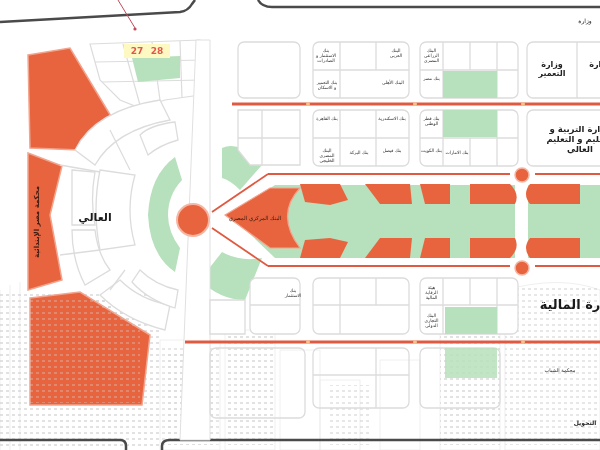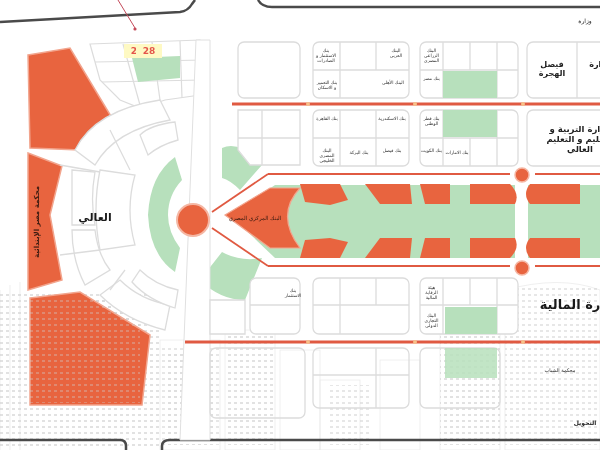--- a/index.html
+++ b/index.html
@@ -186,27 +186,27 @@
     <line x1="313" y1="375" x2="409" y2="375"></line>
     <line x1="376" y1="348" x2="376" y2="408"></line>
     <rect x="420" y="348" width="80" height="60" rx="6"></rect>
     <rect x="210" y="348" width="95" height="70" rx="6"></rect>
   </g>
   <rect x="445" y="348" width="52" height="30" fill="#b7e0bc" opacity="0.85"></rect>
 </svg>
 
 
 <div class="plot-num" style="left:124px;">27</div>
-<div class="plot-num" style="left:136px;">28</div>
+<div class="plot-num" style="left:144px;">28</div>
 
 
 <div class="lbl lbl-big" style="left:60px;top:212px;width:70px;font-size:11px;">العالي</div>
 <div class="lbl lbl-med" style="left:-18px;top:218px;width:110px;transform:rotate(-90deg);color:#3a1a10;font-size:7px;">محكمة مصر الإبتدائية</div>
 <div class="lbl" style="left:225px;top:215px;width:60px;font-size:5.5px;white-space:normal;color:#3a1a10;">البنك المركزي المصري</div>
-<div class="lbl lbl-med" style="left:532px;top:60px;width:40px;white-space:normal;font-size:8px;">فيصل الهجرة</div>
+<div class="lbl lbl-med" style="left:532px;top:60px;width:40px;white-space:normal;font-size:8px;">وزارة التعمير</div>
 <div class="lbl lbl-med" style="left:580px;top:60px;width:40px;font-size:8px;">وزارة</div>
 <div class="lbl lbl-med" style="left:540px;top:125px;width:80px;white-space:normal;font-size:8.5px;">وزارة التربية و التعليم و التعليم العالي</div>
 <div class="lbl lbl-big" style="left:530px;top:298px;width:100px;font-size:13px;">وزارة المالية</div>
 <div class="lbl" style="left:540px;top:368px;width:40px;font-size:5px;white-space:normal;">محكمة الشباب</div>
 <div class="lbl" style="left:565px;top:420px;width:40px;font-size:6px;font-weight:bold;">التحويل</div>
 <div class="lbl" style="left:565px;top:18px;width:40px;font-size:6px;">وزارة</div>
 
 
 <div class="lbl lbl-sm" style="left:315px;top:48px;width:22px;white-space:normal;">بنك الاستثمار و الصادرات</div>
 <div class="lbl lbl-sm" style="left:385px;top:48px;width:22px;white-space:normal;">البنك العربي</div>

